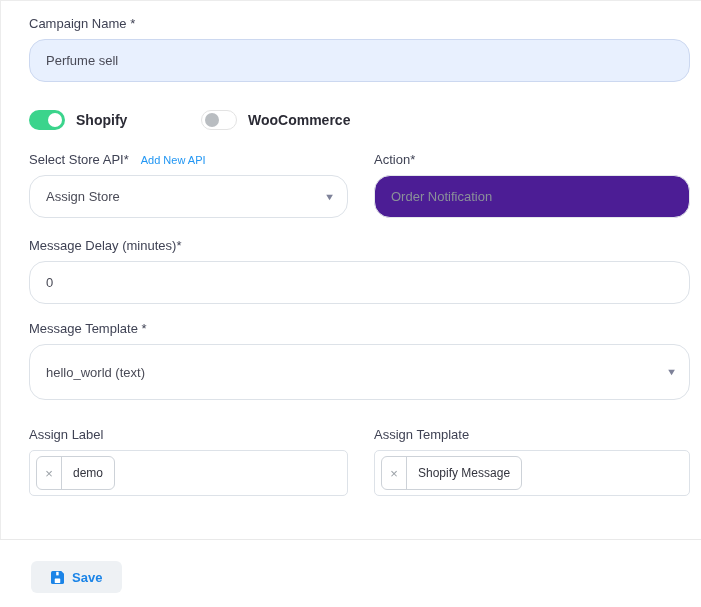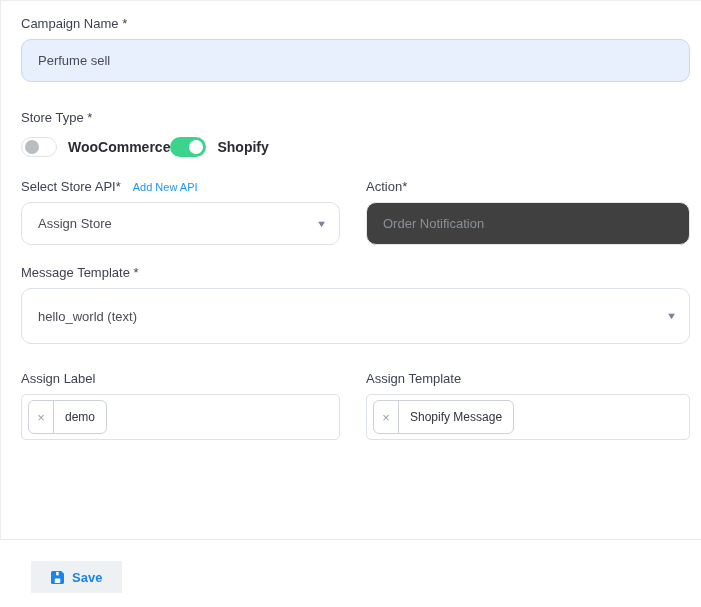--- a/index.html
+++ b/index.html
@@ -1,41 +1,41 @@
 <!DOCTYPE html>
 <html><head>
 <meta charset="utf-8">
 <style>
   * { margin:0; padding:0; box-sizing:border-box; }
   html,body { width:701px; height:607px; background:#fff; font-family:"Liberation Sans", sans-serif; }
   .card-body{
     width:701px; height:539px;
     border-top:1px solid #ececec;
     border-left:1px solid #ececec;
-    padding:15px 11px 0 20px;
+    padding:15px 11px 0 28px;
     overflow:hidden;
   }
   .card-footer{
     width:701px; height:67px;
     border-top:1px solid #e9e9e9;
     padding:21px 0 0 31px;
   }
   .form-label{
     display:block; font-size:13px; color:#3f4254; margin-bottom:8px;
   }
   .form-group{ margin-bottom:28px; }
   .ctl{
-    width:100%; height:43px; border:1px solid #dde2e8; border-radius:10px;
+    width:100%; height:43px; border:1px solid #dde2e8; border-radius:16px;
     background:#fff; font-size:13px; color:#4a4b57;
     display:flex; align-items:center; padding:0 16px; position:relative;
     font-family:"Liberation Sans", sans-serif;
   }
   input.ctl{ display:block; padding:0 16px; }
   .ctl-campaign{ background:#e8f0fe; border-color:#ccd8f0; }
-  .ctl-disabled{ background:#404040; border-color:#e4e8eb; color:#8a9099; }
+  .ctl-disabled{ background:#4c1d95; border-color:#e4e8eb; color:#8a9099; }
   .caret{ position:absolute; right:13px; top:50%; transform:translateY(-50%) scaleX(1.25);
           font-size:9px; color:#7e8299; line-height:1; }
   
   .toggle-row{ display:flex; align-items:center; margin-top:2px; }
   .toggle-group{ display:flex; align-items:center; }
   .toggle-group.first{ width:172px; }
   .toggle{ width:36px; height:20px; border-radius:10px; position:relative; cursor:pointer; }
   .toggle.on{ background:#3bd48c; }
   .toggle.off{ background:#fff; border:1px solid #e3e3e3; }
   .knob{ width:14px; height:14px; border-radius:50%; position:absolute; top:3px; }
@@ -61,49 +61,48 @@
   .chip-x{
     width:25px; display:flex; align-items:center; justify-content:center;
     color:#9aa0a6; font-size:13px; border-right:1px solid #cdd2d8; cursor:pointer;
   }
   .chip-text{
     display:flex; align-items:center; padding:0 11px; font-size:12px; color:#33343e;
   }
   
   .save-btn{
     display:inline-flex; align-items:center; gap:8px;
-    height:32px; padding:0 20px; border:none; border-radius:0;
+    height:32px; padding:0 20px; border:none; border-radius:6px;
     background:#eef1f4; color:#1b84e7; font-size:13px; font-weight:700;
     font-family:"Liberation Sans", sans-serif; cursor:pointer;
   }
 </style>
 </head>
 <body>
 
 <div class="card-body">
 
   <div class="form-group">
     <label class="form-label">Campaign Name *</label>
     <input class="ctl ctl-campaign" type="text" value="Perfume sell" style="">
   </div>
 
   <div class="form-group" style="margin-bottom:22px;">
-    <label class="form-label" style="margin-bottom:12px;">Store Type *</label>
     <div class="toggle-row">
+      <div class="toggle-group first">
+        <div class="toggle on">
+            <span class="knob"></span>
+          </div>
+        <span class="toggle-label">Shopify</span>
+      </div>
       <div class="toggle-group">
         <div class="toggle off">
             <span class="knob"></span>
           </div>
         <span class="toggle-label">WooCommerce</span>
-      </div>
-      <div class="toggle-group first">
-        <div class="toggle on">
-            <span class="knob"></span>
-          </div>
-        <span class="toggle-label">Shopify</span>
       </div>
     </div>
   </div>
 
   <div class="row2 form-group" style="margin-bottom:20px;">
     <div class="col-l">
       <div class="label-row">
         <label class="form-label">Select Store API*</label>
         <a class="link">Add New API</a>
       </div>
@@ -111,20 +110,24 @@
         <span>Assign Store</span>
         <span class="caret">▼</span>
       </div>
     </div>
     <div class="col-r">
       <label class="form-label">Action*</label>
       <input class="ctl ctl-disabled" type="text" disabled="" value="Order Notification" style="">
     </div>
   </div>
 
+  <div class="form-group" style="margin-bottom:17px;">
+    <label class="form-label">Message Delay (minutes)*</label>
+    <input class="ctl" type="text" value="0" style="">
+  </div>
 
   <div class="form-group" style="margin-bottom:27px;">
     <label class="form-label">Message Template *</label>
     <div class="ctl" style="height:56px;">
       <span>hello_world (text)</span>
       <span class="caret">▼</span>
     </div>
   </div>
 
   <div class="row2">

